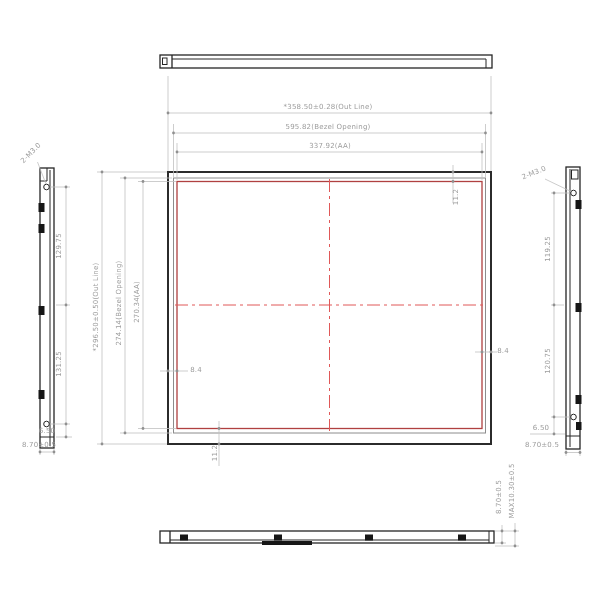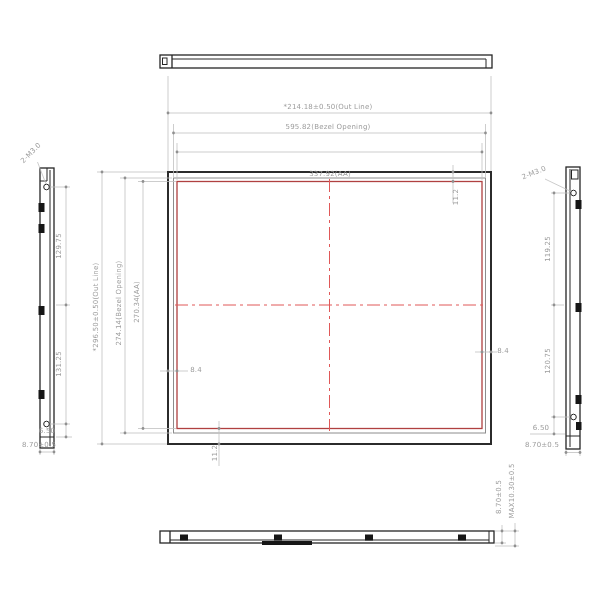--- a/index.html
+++ b/index.html
@@ -170,23 +170,23 @@
         <circle cx="177" cy="371" r="1.4"></circle>
       <circle cx="482" cy="352" r="1.4"></circle>
         <circle cx="491" cy="352" r="1.4"></circle>
       <circle cx="502" cy="531" r="1.4"></circle>
         <circle cx="502" cy="543" r="1.4"></circle>
       <circle cx="515" cy="531" r="1.4"></circle>
         <circle cx="515" cy="546" r="1.4"></circle>
     </g>
   </svg>
 
-  <span class="lbl" style="left:328px;top:107px;">*214.18±0.50(Out Line)</span>
+  <span class="lbl" style="left:328px;top:107px;">*358.50±0.28(Out Line)</span>
   <span class="lbl" style="left:328px;top:127px;">595.82(Bezel Opening)</span>
-  <span class="lbl" style="left:330px;top:146px;margin-top:28px;">337.92(AA)</span>
+  <span class="lbl" style="left:330px;top:146px;">337.92(AA)</span>
 
   <span class="lbl rot" style="left:96px;top:307px;">*296.50±0.50(Out Line)</span>
   <span class="lbl rot" style="left:119px;top:303px;">274.14(Bezel Opening)</span>
   <span class="lbl rot" style="left:137px;top:302px;">270.34(AA)</span>
 
   <span class="lbl rot" style="left:456px;top:197px;">11.2</span>
   <span class="lbl rot" style="left:215px;top:453px;">11.2</span>
   <span class="lbl" style="left:196px;top:370px;">8.4</span>
   <span class="lbl" style="left:503px;top:351px;">8.4</span>
 

